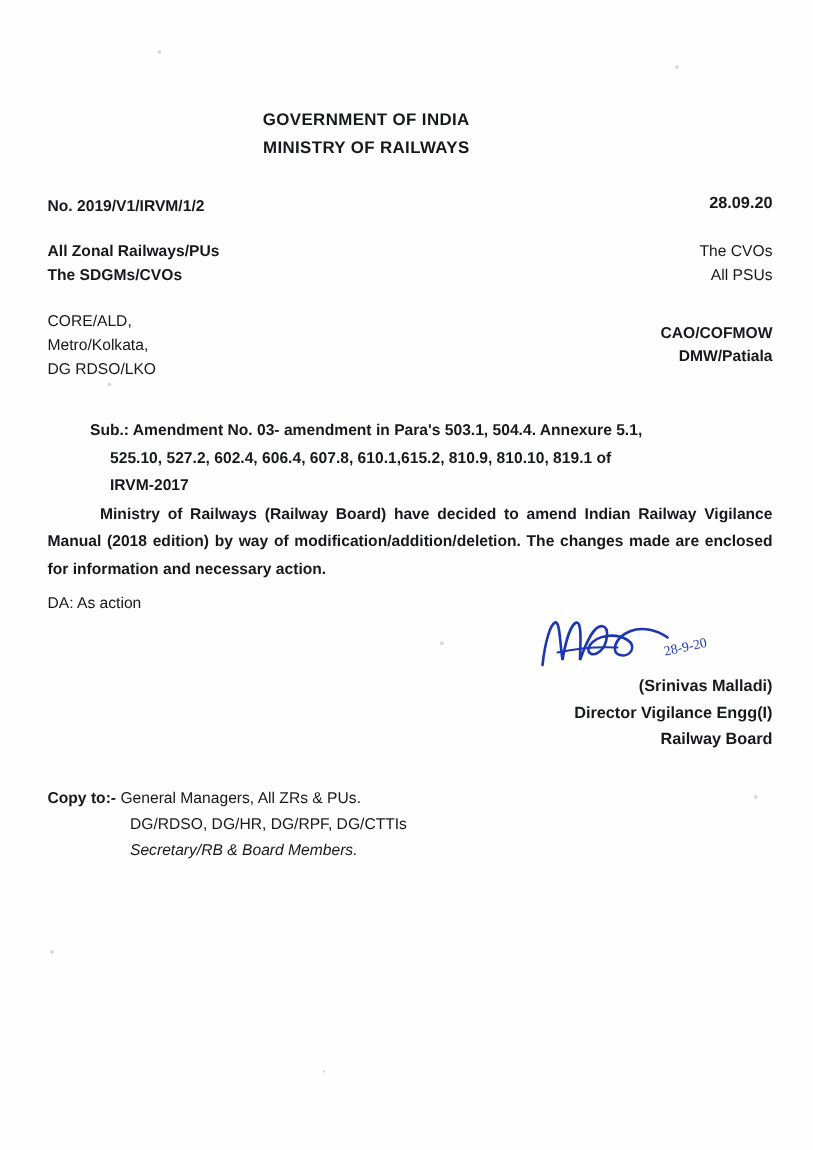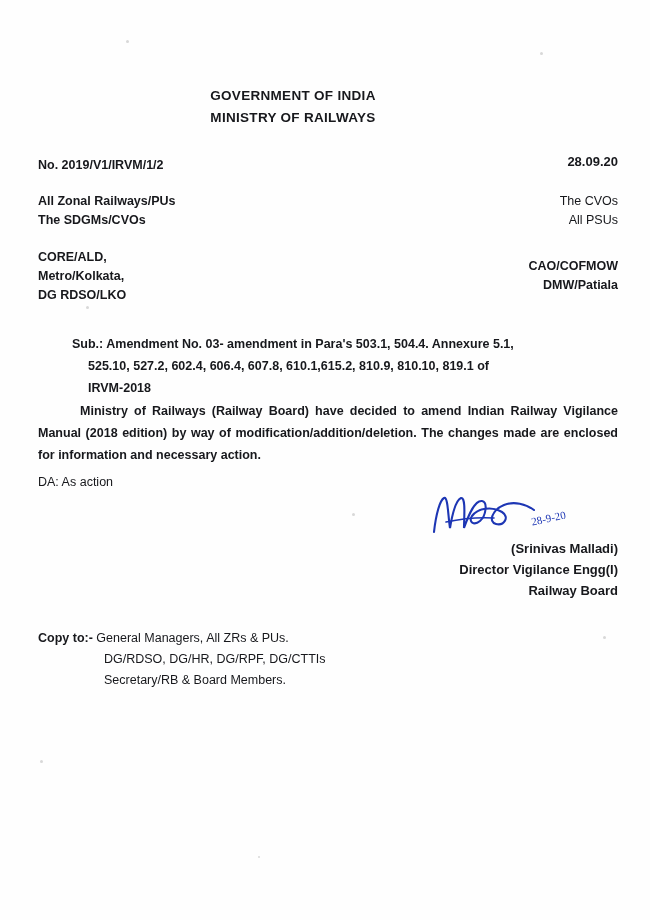--- a/index.html
+++ b/index.html
@@ -77,21 +77,21 @@
     font-size: 12.5px;
     font-weight: normal;
     line-height: 19px;
     text-align: right;
   }
   .addr-left-2 {
     position: absolute;
     left: 38px;
     top: 248px;
     font-size: 12.5px;
-    font-weight: bold;
+    font-weight: normal;
     line-height: 19px;
   }
   .addr-right-2 {
     position: absolute;
     right: 32px;
     top: 242px;
     font-size: 12.5px;
     font-weight: bold;
     line-height: 19px;
     text-align: right;
@@ -180,21 +180,21 @@
     left: 38px;
     top: 628px;
     font-size: 12.5px;
     line-height: 21px;
   }
   .copy-to .label {
     font-weight: bold;
   }
   .copy-to .cc-line-1 { padding-left: 0; }
   .copy-to .cc-line-2 { padding-left: 66px; }
-  .copy-to .cc-line-3 { padding-left: 66px; }
+  .copy-to .cc-line-3 { padding-left: 66px; font-style: italic; }
 
   
   .speck {
     position: absolute;
     background: #d8d8d8;
     border-radius: 50%;
   }
 </style>
 </head>
 <body>
@@ -234,21 +234,21 @@
     <div>DG RDSO/LKO</div>
   </div>
   <div class="addr-right-2">
     <div>CAO/COFMOW</div>
     <div>DMW/Patiala</div>
   </div>
 
   <div class="subject">
     <div class="l1">Sub.: Amendment No. 03- amendment in Para's 503.1, 504.4. Annexure 5.1,</div>
     <div class="l2">525.10, 527.2, 602.4, 606.4, 607.8, 610.1,615.2, 810.9, 810.10, 819.1 of</div>
-    <div class="l3">IRVM-2018</div>
+    <div class="l3">IRVM-2017</div>
   </div>
 
   <div class="body-para"><span class="indent"></span><span>Ministry of Railways (Railway Board) have decided to amend Indian Railway Vigilance Manual (2018 edition) by way of modification/addition/deletion. The changes made are enclosed for information and necessary action.</span></div>
 
   <div class="da-line">DA: As action</div>
 
   <div class="sig-area">
     <div class="sig-scribble">
       <svg width="110" height="46" viewBox="0 0 110 46" fill="none" xmlns="http://www.w3.org/2000/svg">
         <path d="M4 40 C6 22, 10 8, 14 6 C18 4, 18 24, 20 36 C22 24, 26 8, 31 6 C36 5, 34 26, 34 36 C39 22, 45 8, 52 9 C58 10, 56 24, 50 29 C44 34, 38 30, 42 24 C48 16, 62 14, 72 20 C80 25, 74 34, 66 32 C58 30, 62 18, 74 13 C84 9, 96 12, 104 18" stroke="#1d36b4" stroke-width="2.1" stroke-linecap="round" fill="none"></path>

